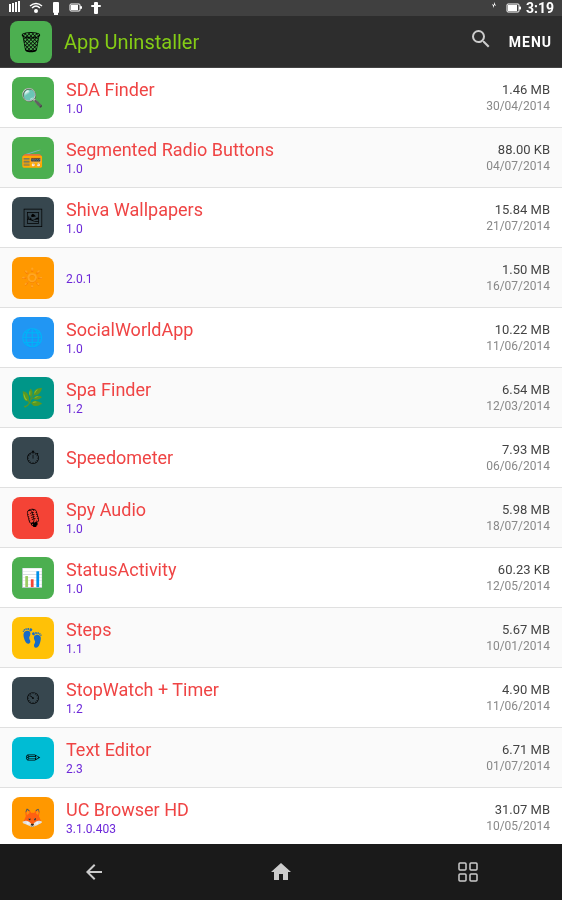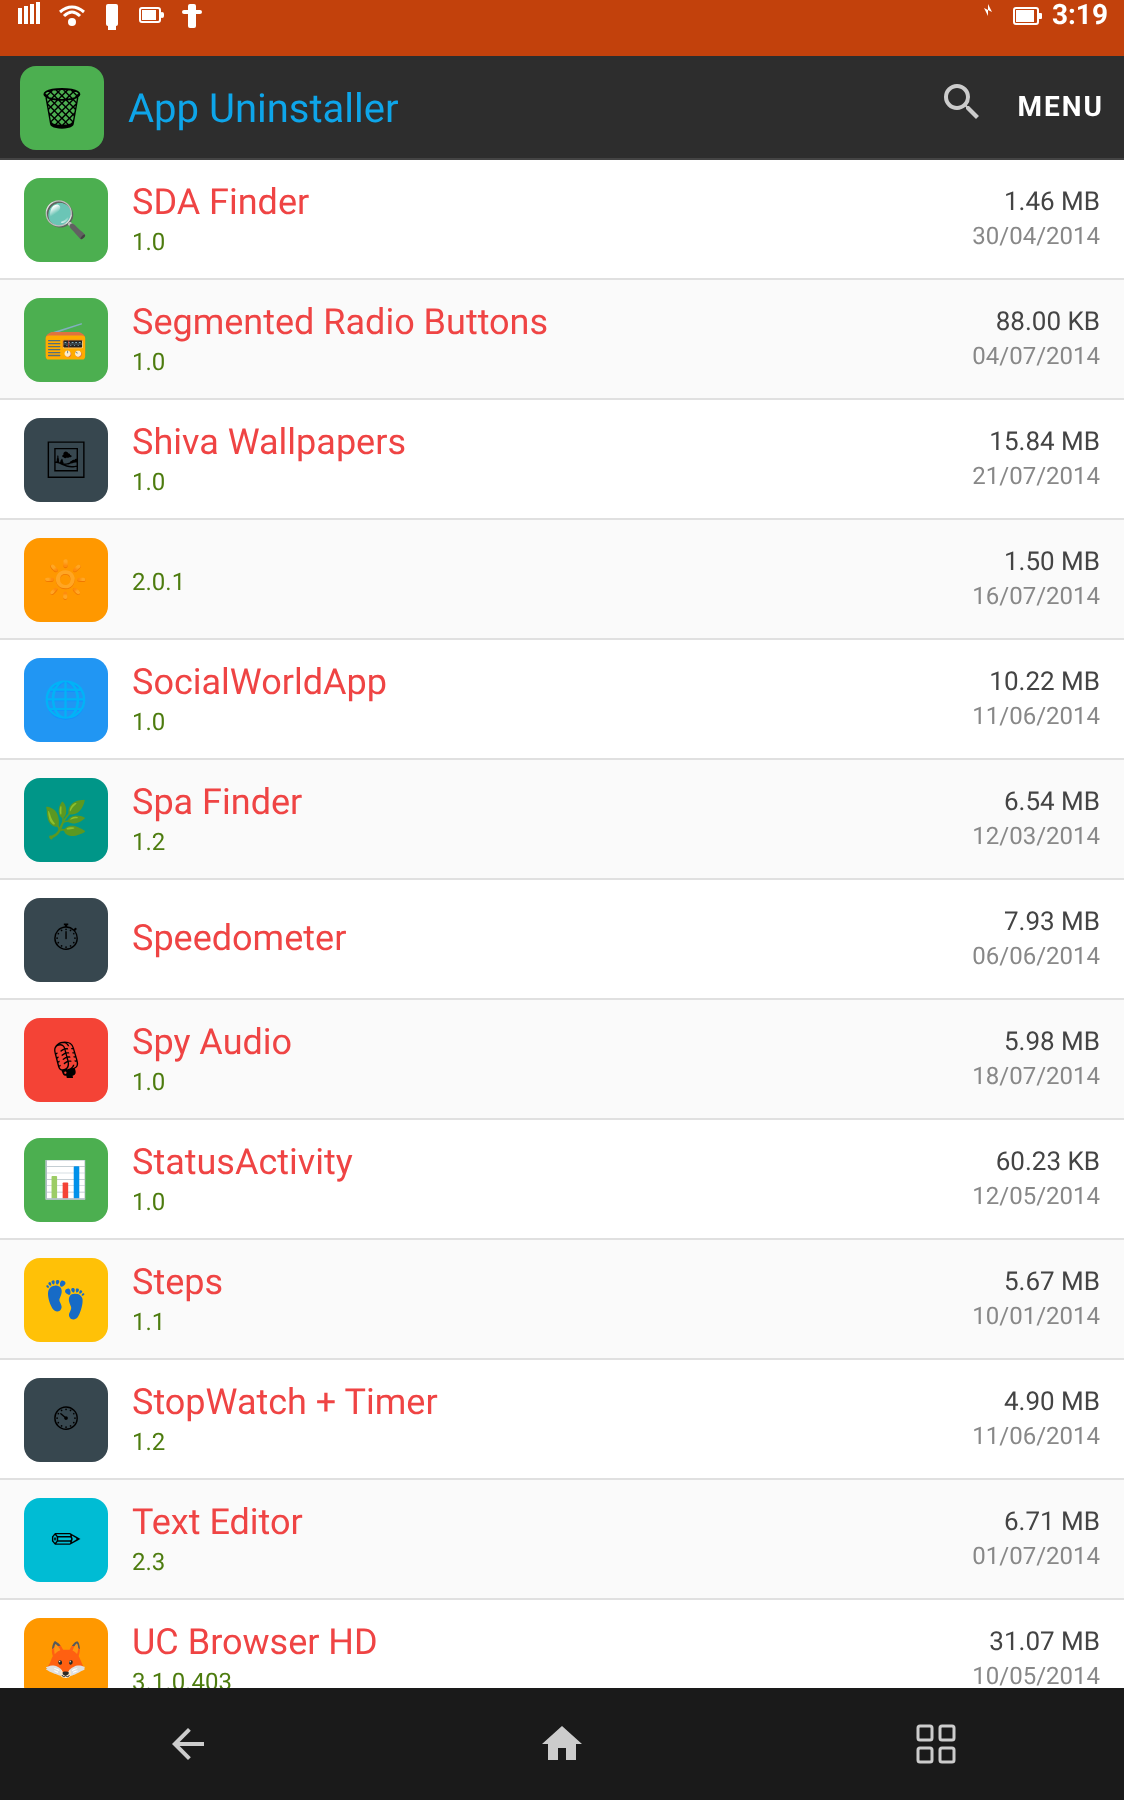--- a/index.html
+++ b/index.html
@@ -8,24 +8,24 @@
       height: 900px;
       background: #1a1a1a;
       font-family: 'Roboto', Arial, sans-serif;
       overflow: hidden;
       display: flex;
       flex-direction: column;
     }
 
     
     .status-bar {
-      background: #c2410c;
-      height: 28px;
-      display: flex;
-      align-items: flex-start;
+      background: #404040;
+      height: 16px;
+      display: flex;
+      align-items: flex-end;
       justify-content: space-between;
       padding: 0 8px;
     }
     .status-bar-left {
       display: flex;
       gap: 4px;
       align-items: center;
     }
     .status-bar-right {
       display: flex;
@@ -46,21 +46,21 @@
     
     .header {
       background: #2d2d2d;
       height: 52px;
       display: flex;
       align-items: center;
       padding: 0 10px;
       border-bottom: 1px solid #444;
     }
     .header-title {
-      color: #0ea5e9;
+      color: #84cc16;
       font-size: 20px;
       font-weight: normal;
       flex: 1;
     }
     .header-search {
       color: #ccc;
       font-size: 22px;
       margin-right: 16px;
       cursor: pointer;
     }
@@ -104,21 +104,21 @@
     .app-info {
       flex: 1;
     }
     .app-name {
       font-size: 18px;
       color: #ef4444;
       font-weight: normal;
     }
     .app-version {
       font-size: 12px;
-      color: #4d7c0f;
+      color: #6d28d9;
       margin-top: 2px;
     }
     .app-meta {
       text-align: right;
       flex-shrink: 0;
     }
     .app-size {
       font-size: 13px;
       color: #444;
     }

